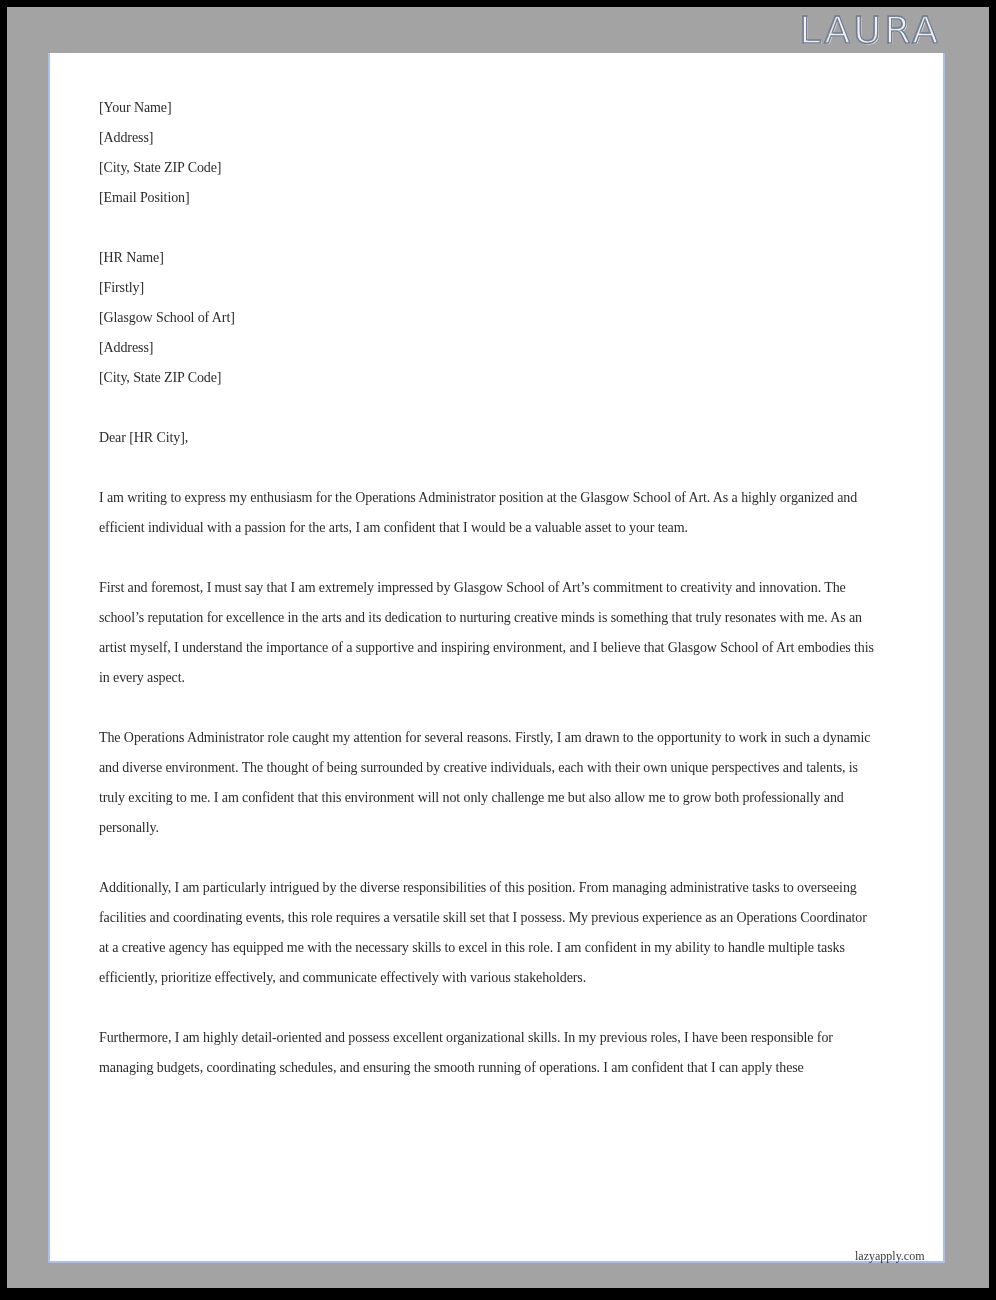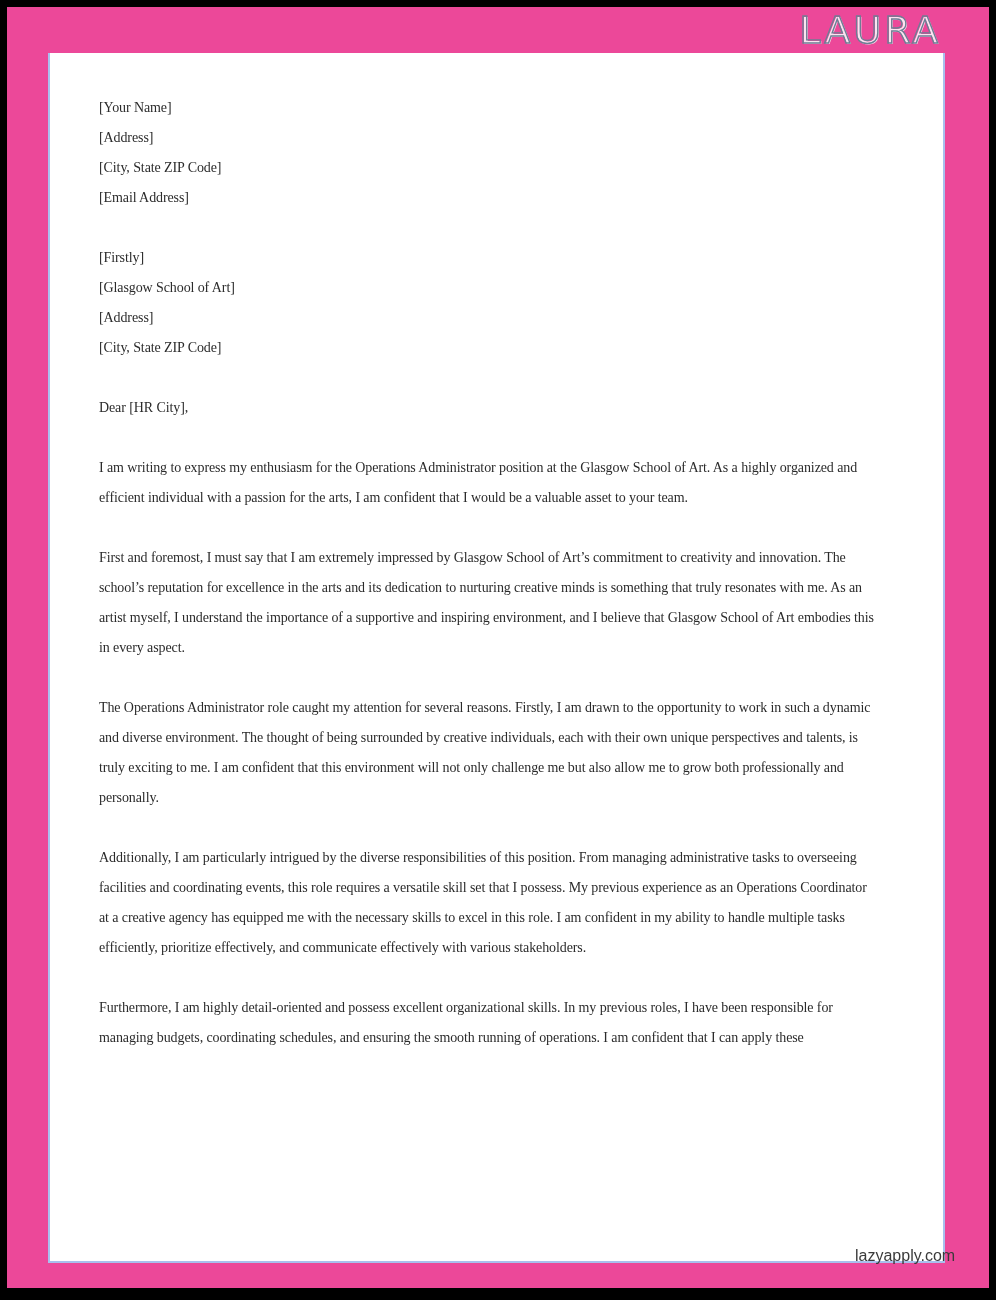--- a/index.html
+++ b/index.html
@@ -24,21 +24,21 @@
     height: 1300px;
     background: #000000;
     box-sizing: border-box;
     padding: 7px 7px 12px 7px;
   }
 
   #canvas {
     position: relative;
     width: 100%;
     height: 100%;
-    background: #ec4899;
+    background: #a3a3a3;
     overflow: hidden;
   }
 
   
   #letterhead {
     position: absolute;
     left: 0;
     top: 0;
     width: 100%;
     height: 46px;
@@ -113,22 +113,22 @@
   }
   .letter-para:last-child {
     margin-bottom: 0;
   }
 
   
   #watermark {
     position: absolute;
     left: 848px;
     top: 1240px;
-    font-family: Liberation Sans, sans-serif;
-    font-size: 16px;
+    font-family: Liberation Serif, serif;
+    font-size: 12px;
     line-height: 18px;
     color: #3a3a3a;
     white-space: nowrap;
   }
 </style>
 </head>
 <body>
 
 <div id="page-frame">
   <div id="canvas">
@@ -140,24 +140,25 @@
     <div id="sheet-topbar"></div>
 
     <div id="letter-sheet"></div>
 
     <div id="letter-body">
 
       <div class="addr-block">
         <span class="addr-line">[Your Name]</span>
         <span class="addr-line">[Address]</span>
         <span class="addr-line">[City, State ZIP Code]</span>
-        <span class="addr-line">[Email Address]</span>
+        <span class="addr-line">[Email Position]</span>
       </div>
 
       <div class="addr-block">
+        <span class="addr-line">[HR Name]</span>
         <span class="addr-line">[Firstly]</span>
         <span class="addr-line">[Glasgow School of Art]</span>
         <span class="addr-line">[Address]</span>
         <span class="addr-line">[City, State ZIP Code]</span>
       </div>
 
       <p class="salutation">Dear [HR City],</p>
 
       <p class="letter-para">I am writing to express my enthusiasm for the Operations Administrator position at the Glasgow School of Art. As a highly organized and efficient individual with a passion for the arts, I am confident that I would be a valuable asset to your team.</p>
       <p class="letter-para">First and foremost, I must say that I am extremely impressed by Glasgow School of Art’s commitment to creativity and innovation. The school’s reputation for excellence in the arts and its dedication to nurturing creative minds is something that truly resonates with me. As an artist myself, I understand the importance of a supportive and inspiring environment, and I believe that Glasgow School of Art embodies this in every aspect.</p>

